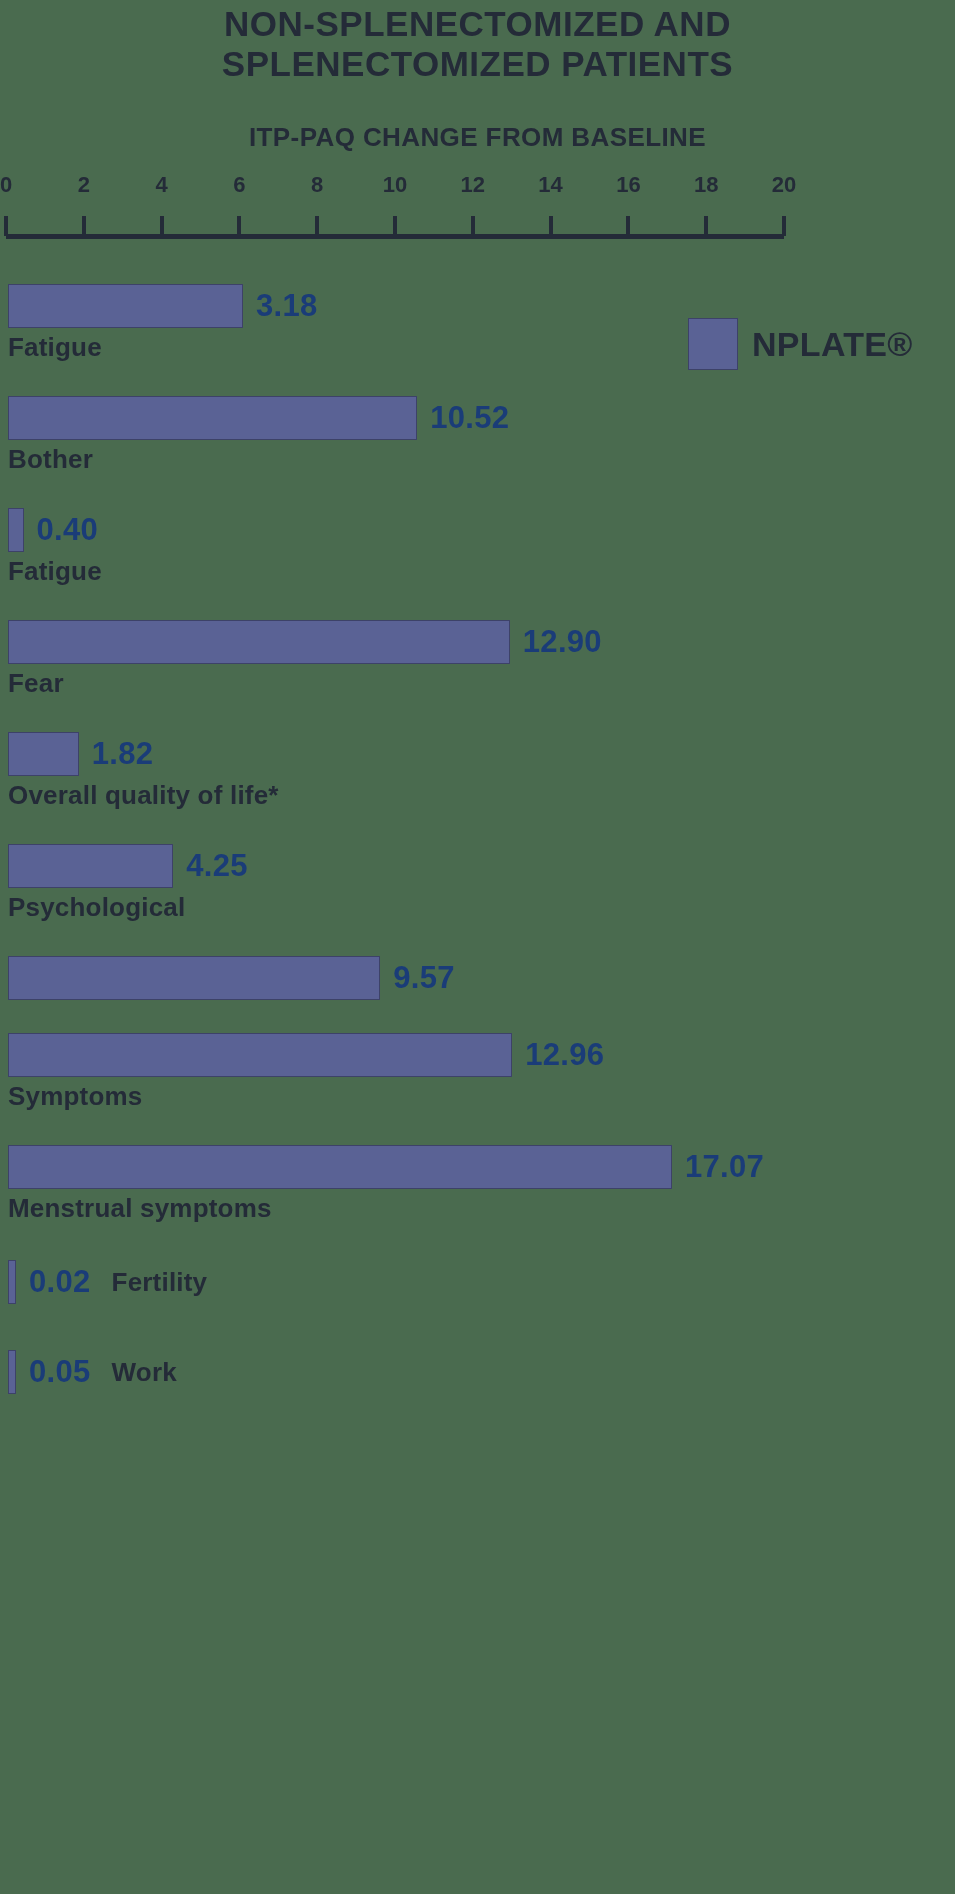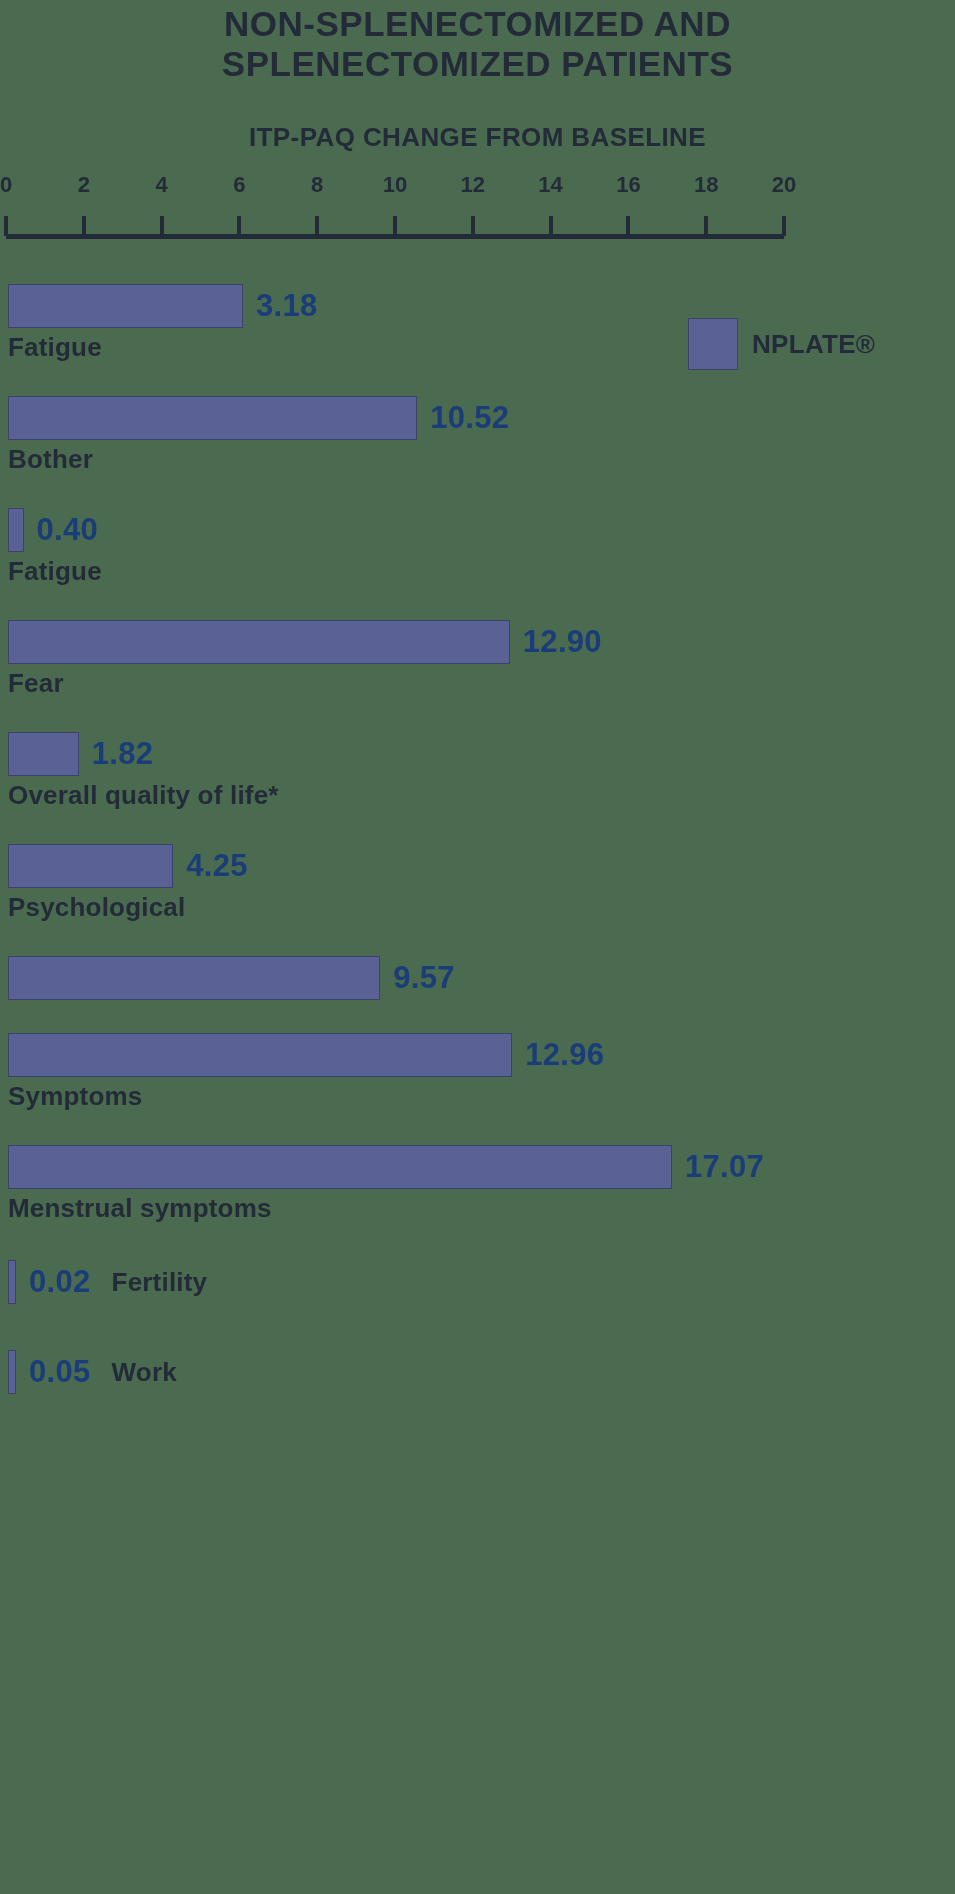--- a/index.html
+++ b/index.html
@@ -96,21 +96,21 @@
   }
   #legend-swatch {
     width: 48px;
     height: 50px;
     background: #5a6295;
     border: 1px solid #3d4268;
   }
   #legend-label {
     font-family: "Liberation Sans", sans-serif;
     font-weight: bold;
-    font-size: 26px;
+    font-size: 34px;
     color: #242b38;
     letter-spacing: 0.3px;
     white-space: nowrap;
   }
 
   
   #bars {
     position: absolute;
     left: 8px;
     top: 284px;

